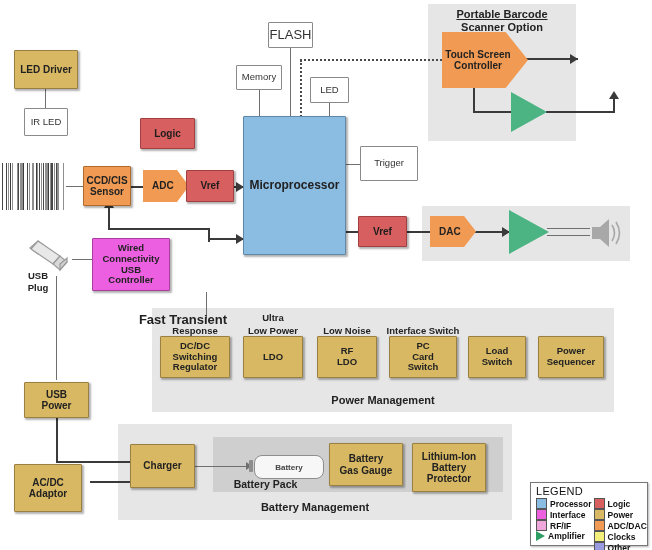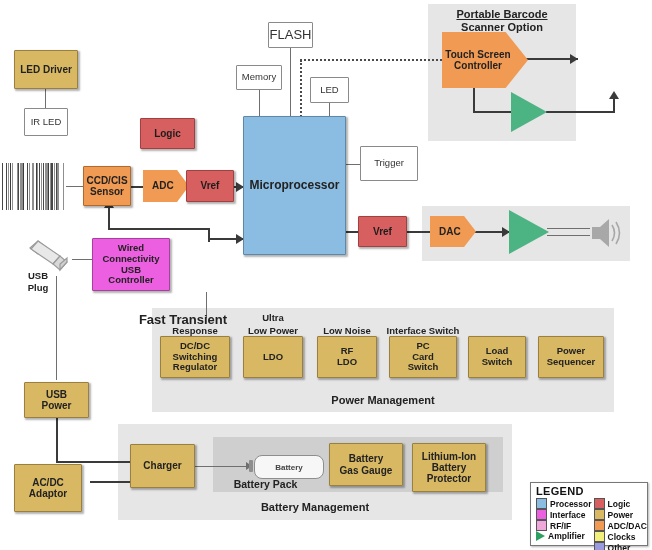--- a/index.html
+++ b/index.html
@@ -46,21 +46,21 @@
   .ar-u{border-left:5px solid transparent;border-right:5px solid transparent;border-bottom:8px solid #3a3a3a;}
   .ar-r-thin{border-top:4px solid transparent;border-bottom:4px solid transparent;border-left:6px solid #6f6f6f;}
 
   
   #barcode{position:absolute;display:flex;align-items:stretch;}
   #barcode i{display:block;height:100%;}
 
   
   #legend{position:absolute;box-sizing:border-box;background:#fff;border:1px solid #777;
           box-shadow:1px 1px 2px rgba(0,0,0,.3);}
-  #legend .ltitle{font-size:11px;font-weight:bold;color:#111;padding:2px 0 1px 5px;letter-spacing:.3px;}
+  #legend .ltitle{font-size:11px;font-weight:normal;color:#111;padding:2px 0 1px 5px;letter-spacing:.3px;}
   .lgrid{display:grid;grid-template-columns:1fr 1fr;column-gap:2px;row-gap:1px;padding:0 3px 3px 5px;}
   .litem{display:flex;align-items:center;gap:3px;font-size:8.5px;font-weight:bold;color:#111;}
   .sw{width:9px;height:9px;border:1px solid #555;flex:none;}
   .sw.tri{width:0;height:0;border:none;border-top:5px solid transparent;border-bottom:5px solid transparent;border-left:9px solid #2f9e63;}
 
   
   .art{position:absolute;}
   .pda-body{position:absolute;border:2px solid #9a9a9a;border-radius:5px;background:#fafafa;}
   .pda-screen{position:absolute;border:1.5px solid #aaa;border-radius:2px;background:#fff;
               display:flex;align-items:center;justify-content:center;font-size:8px;color:#444;font-weight:bold;}

